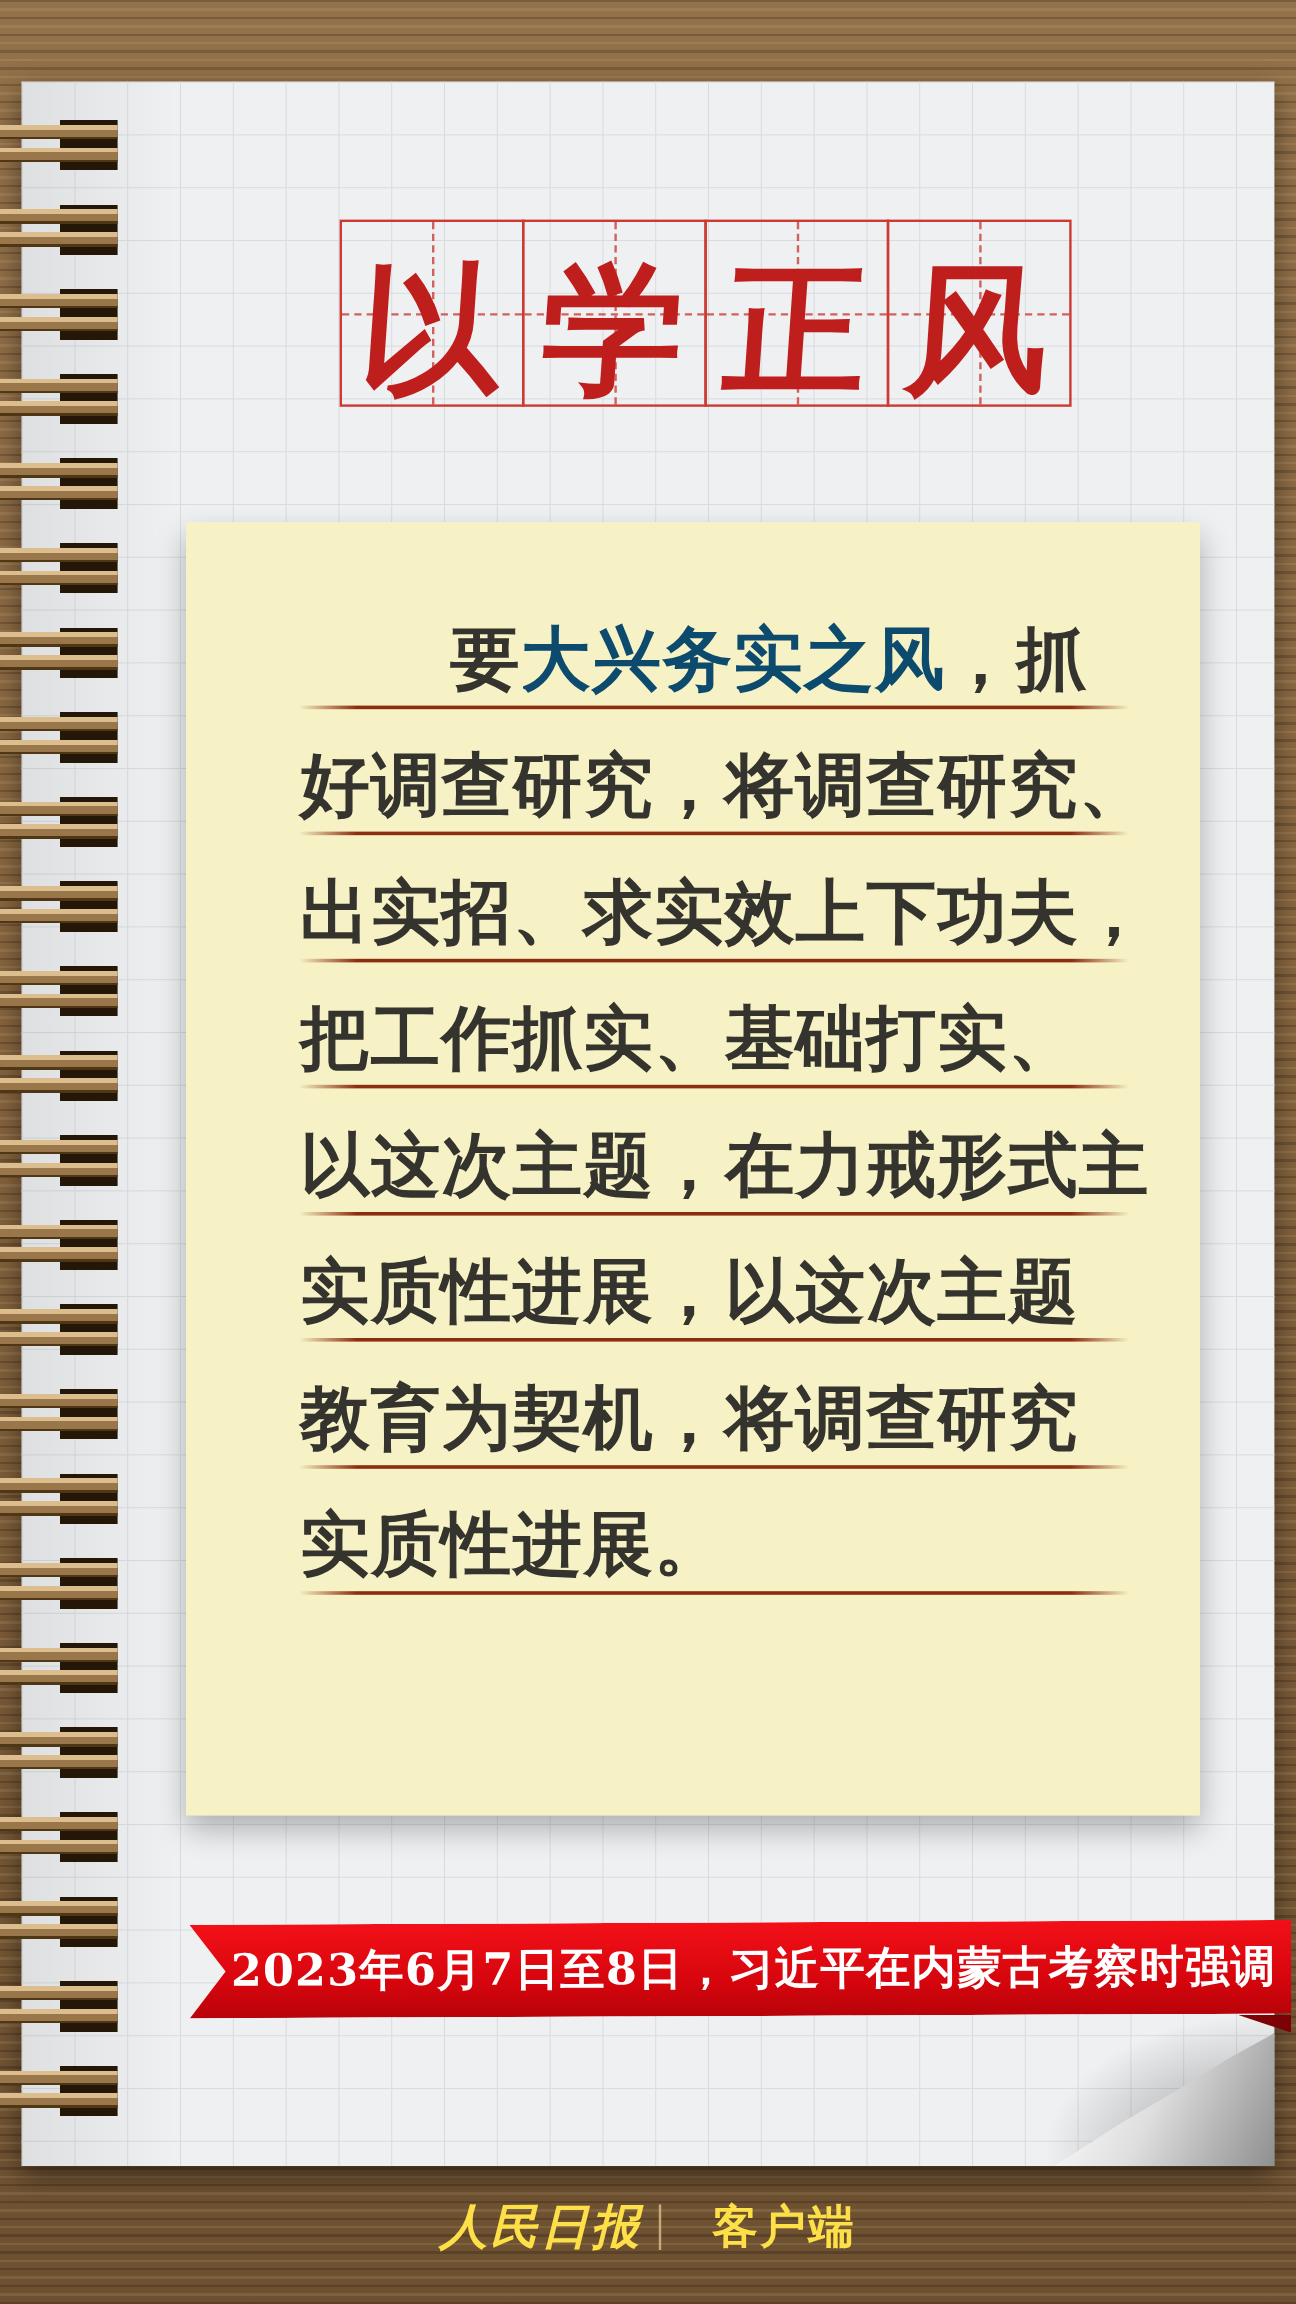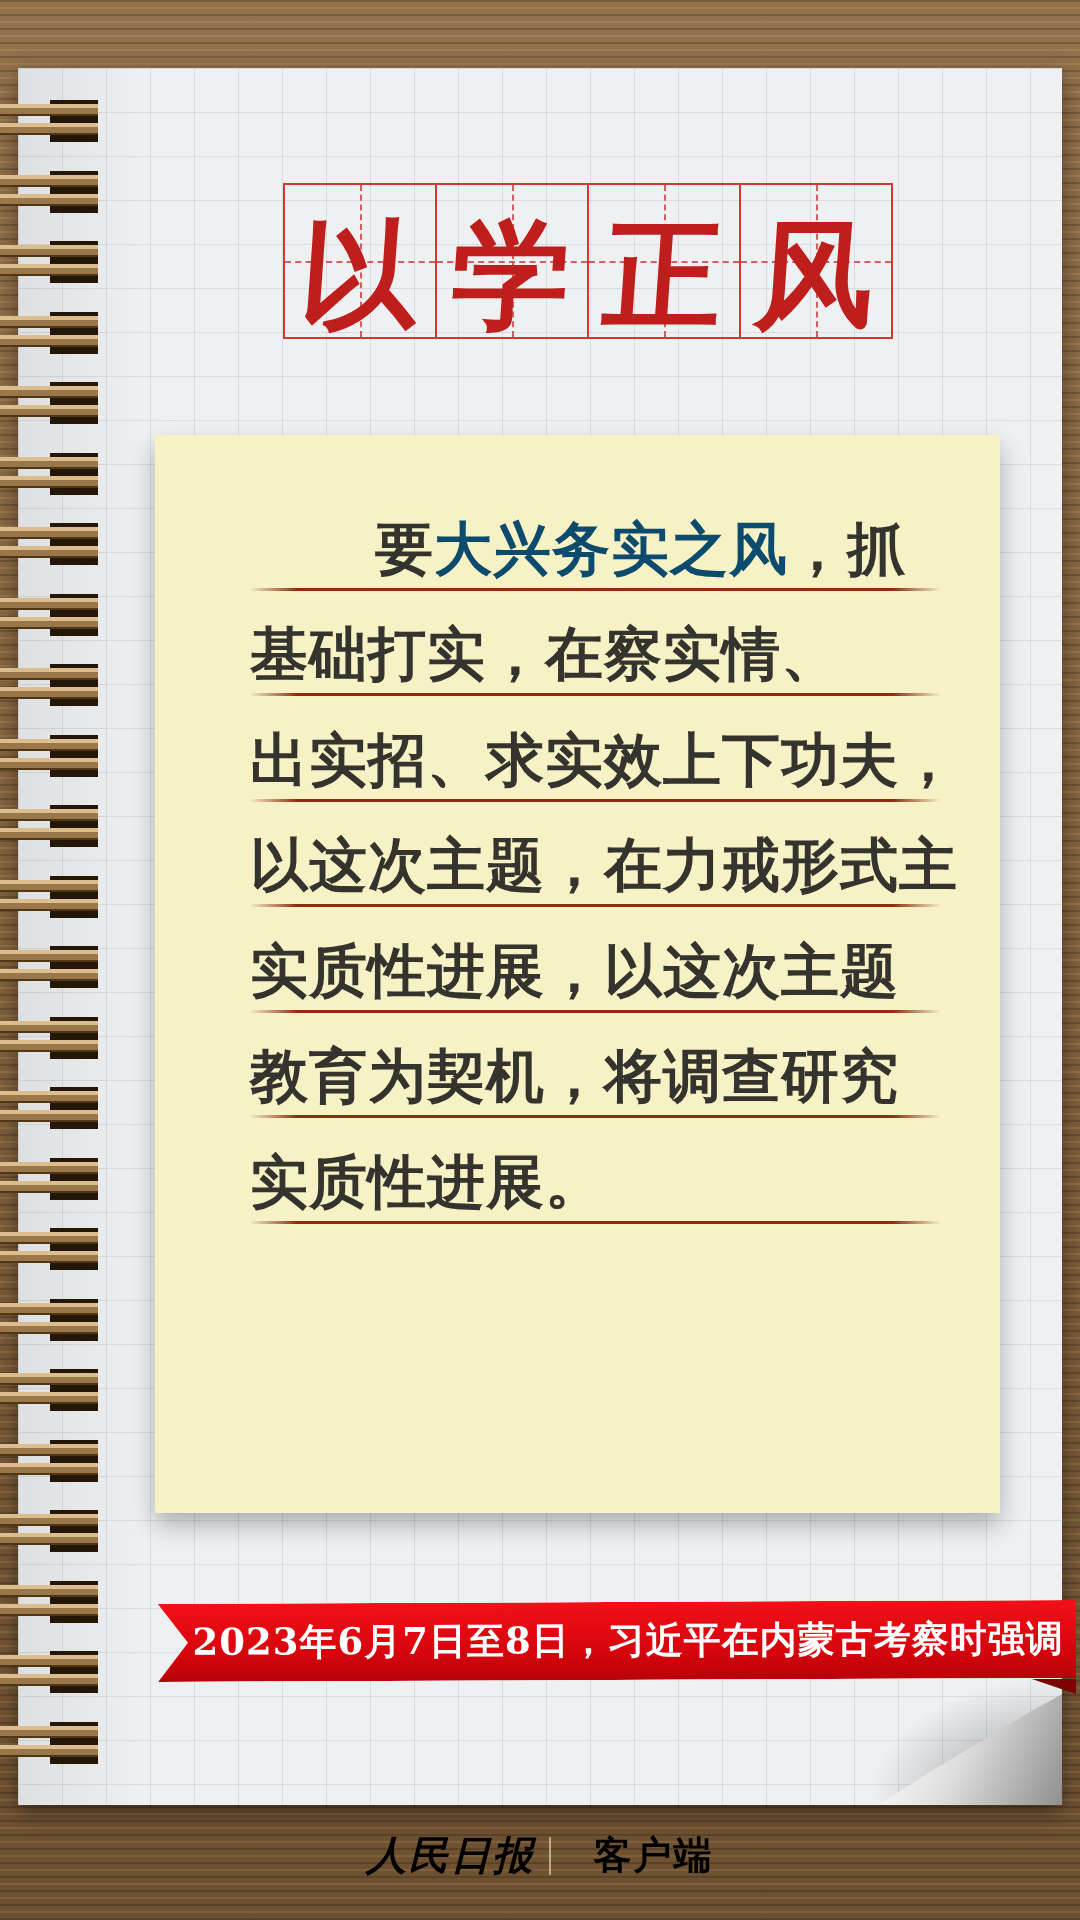--- a/index.html
+++ b/index.html
@@ -113,21 +113,21 @@
   .curl{
     position:absolute;left:878px;top:1692px;width:184px;height:113px;
     background:linear-gradient(115deg,#f6f6f6 18%,#dedede 48%,#b3b3b3 76%,#8f8f8f 100%);
     clip-path:polygon(100% 2%,80% 20%,57% 43%,31% 68%,9% 91%,0 100%,100% 100%);
   }
 
   
   .footer{
     position:absolute;left:0;right:0;top:1828px;
     display:flex;align-items:center;justify-content:center;gap:14px;
-    color:#000000;
+    color:#fde047;
   }
   .brand{font-size:40px;font-style:italic;font-weight:600;letter-spacing:2px;}
   .logo-divider{width:2px;height:38px;background:rgba(217,194,140,0.8);}
   .product{font-size:38px;font-weight:800;font-family:"DejaVu Sans","Liberation Sans",sans-serif;letter-spacing:2px;margin-left:29px;}
 </style>
 </head>
 <body>
 
 <div class="stage">
 
@@ -151,22 +151,23 @@
     </div>
   </div>
 
   <div class="note">
     <div class="note-lines">
       <div class="text-line indent">
         <span>要</span>
           <span class="em-red">大兴务实之风</span>
           <span>，抓</span>
       </div>
-      <div class="text-line">基础打实，在察实情、</div>
+      <div class="text-line">好调查研究，将调查研究、</div>
       <div class="text-line">出实招、求实效上下功夫，</div>
+      <div class="text-line">把工作抓实、基础打实、</div>
       <div class="text-line">以这次主题，在力戒形式主</div>
       <div class="text-line">实质性进展，以这次主题</div>
       <div class="text-line">教育为契机，将调查研究</div>
       <div class="text-line">实质性进展。</div>
     </div>
   </div>
 
   <div class="curl-shadow"></div>
   <div class="curl"></div>
 

